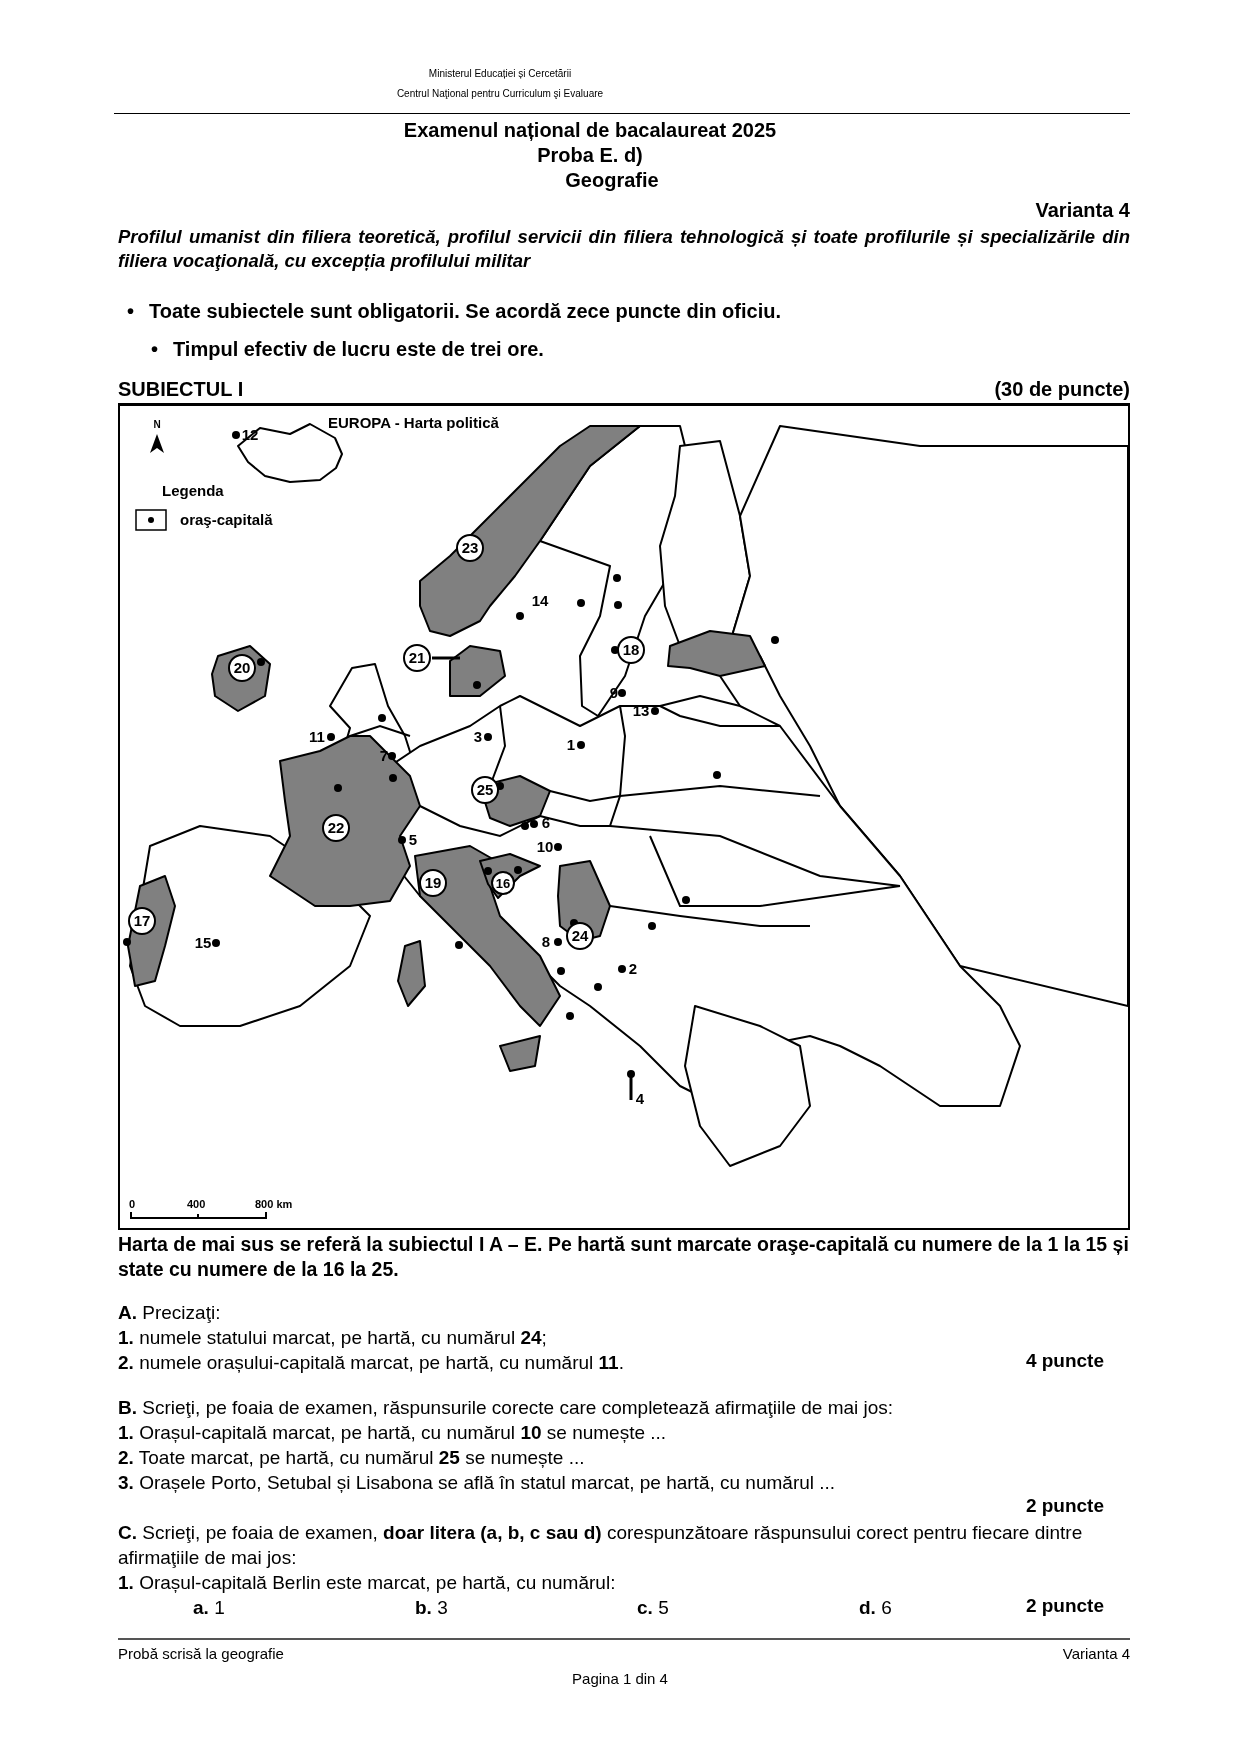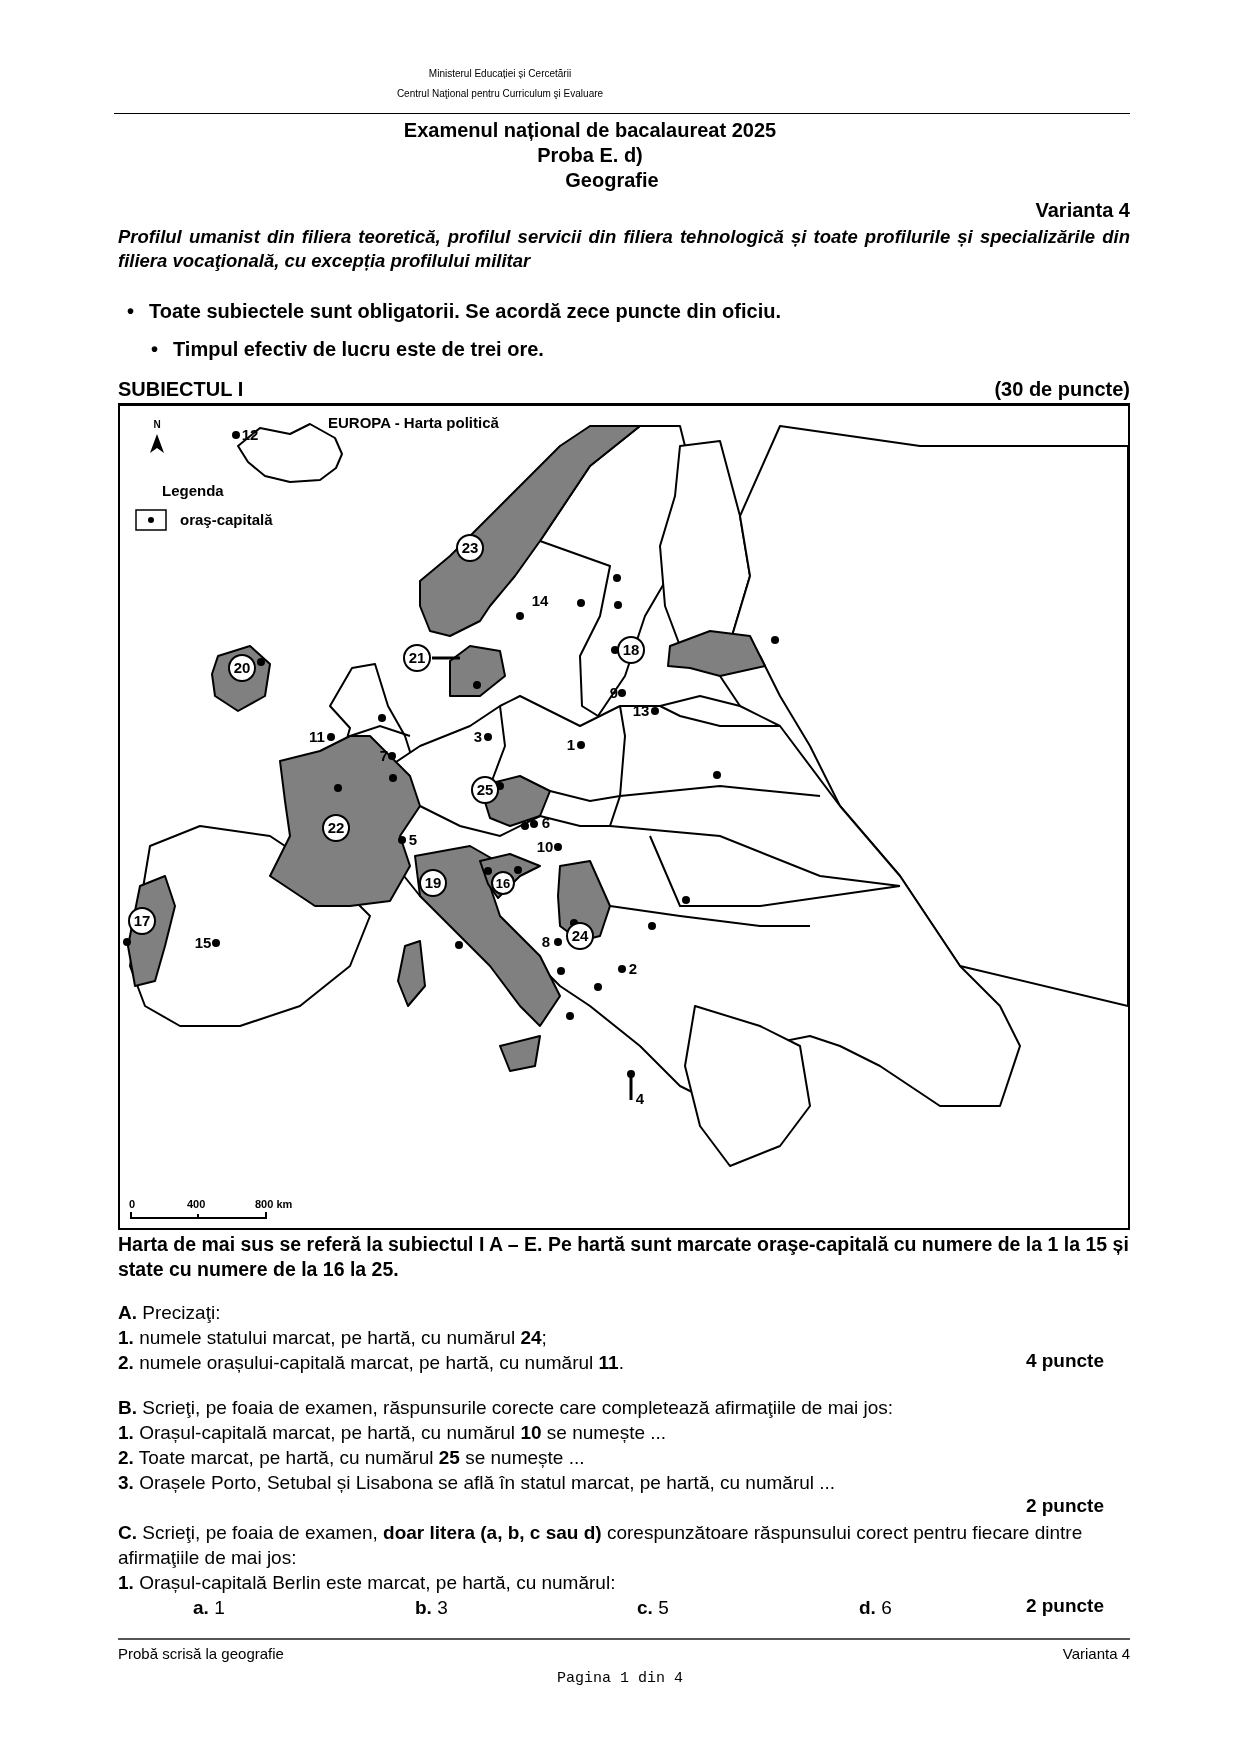--- a/index.html
+++ b/index.html
@@ -262,13 +262,13 @@
 </div>
 <div class="q" style="top:1595px; left:193px;"><span class="bold">a.</span> <span>1</span></div>
 <div class="q" style="top:1595px; left:415px;"><span class="bold">b.</span> <span>3</span></div>
 <div class="q" style="top:1595px; left:637px;"><span class="bold">c.</span> <span>5</span></div>
 <div class="q" style="top:1595px; left:859px;"><span class="bold">d.</span> <span>6</span></div>
 <div class="pts" style="top:1595px;">2 puncte</div>
 
 <div class="abs" style="top:1638px; left:118px; width:1012px; height:2px; background:#555;"></div>
 <div class="foot" style="top:1645px; left:118px;">Probă scrisă la geografie</div>
 <div class="foot" style="top:1645px; right:110px;">Varianta 4</div>
-<div class="foot" style="top:1670px; left:0; width:1240px; text-align:center;font-family:Liberation Mono, monospace;">Pagina 1 din 4</div>
+<div class="foot" style="top:1670px; left:0; width:1240px; text-align:center;">Pagina 1 din 4</div>
 
 </body></html>

